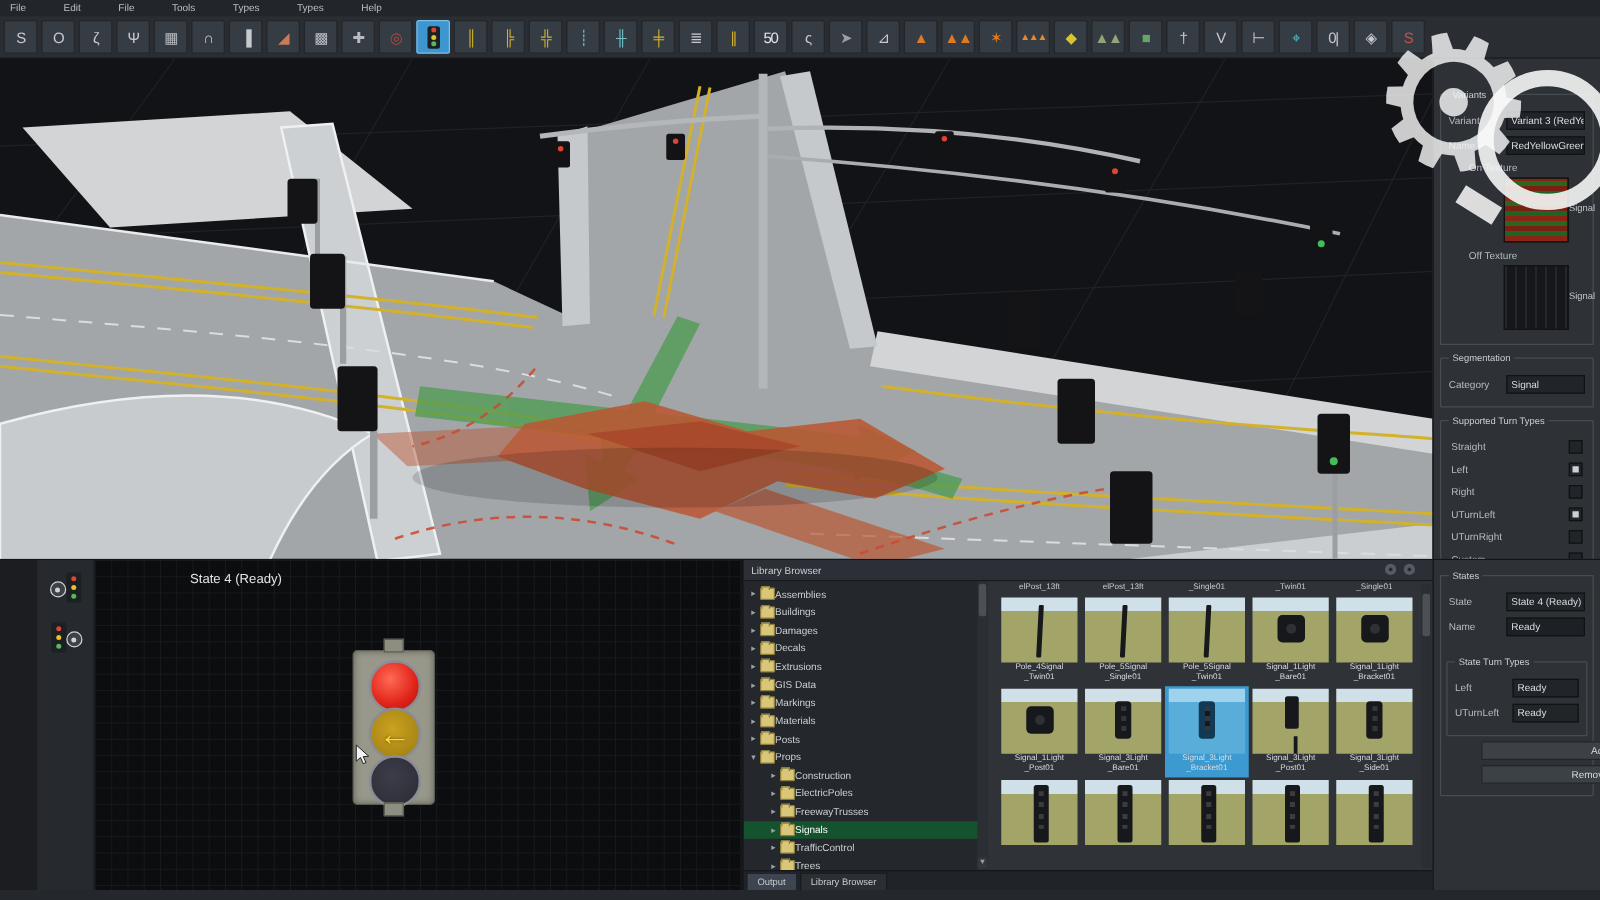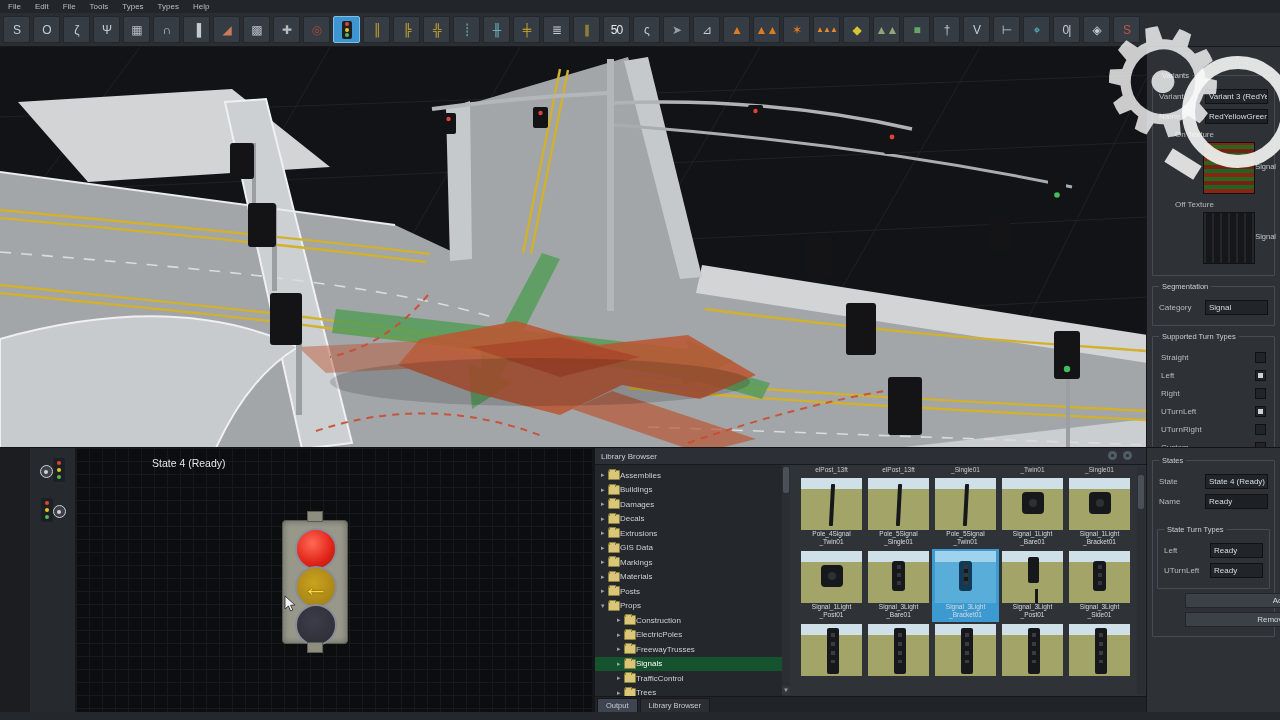--- a/index.html
+++ b/index.html
@@ -1,19 +1,19 @@
 <!DOCTYPE html>
 <html><head>
 <meta charset="utf-8">
 <style>
   html,body{margin:0;padding:0;background:#000;}
   .app{position:relative;width:1280px;height:720px;overflow:hidden;background:#24272b;
        font-family:"Liberation Sans",sans-serif;color:#c6cbd0;-webkit-font-smoothing:antialiased;}
   
-  .menubar{height:13px;background:#22252a;display:flex;align-items:center;gap:14px;
+  .menubar{height:13px;background:#22252a;display:flex;align-items:center;gap:30px;
            padding:0 8px;font-size:8px;color:#b9bec4;}
   .menubar span{cursor:default;}
   
   .toolbar{height:33px;background:#2a2e33;border-bottom:1px solid #17191c;display:flex;
            align-items:center;padding:0 3px;gap:3px;}
   .tool{width:25px;height:25px;background:#363c43;border:1px solid #23262a;border-radius:2px;
         display:flex;align-items:center;justify-content:center;font-size:12px;line-height:1;
         flex:0 0 auto;letter-spacing:-1px;}
   .tool.selected{background:#3d96cf;border-color:#7cc0e8;}
   .mini-tl{width:10px;height:18px;background:#1d2023;border-radius:2px;display:flex;

